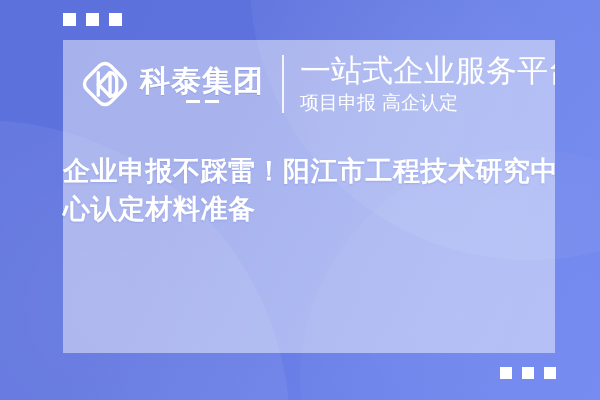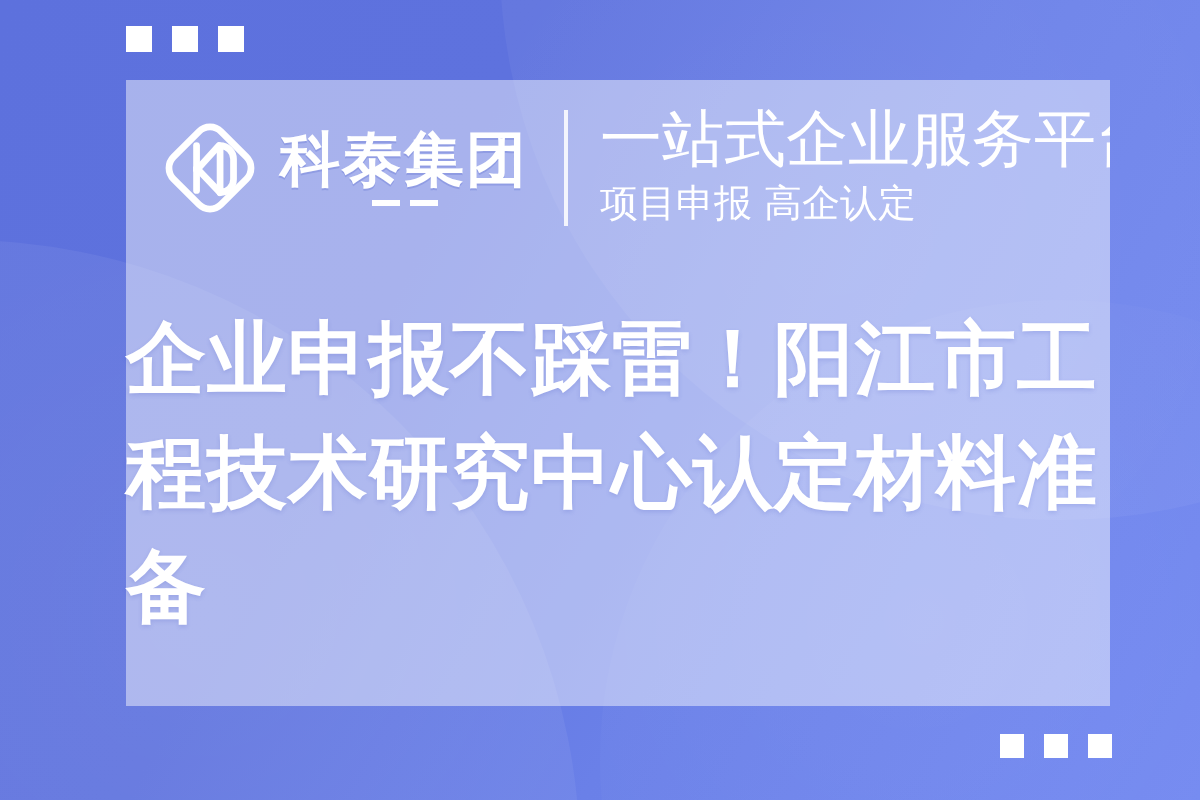--- a/index.html
+++ b/index.html
@@ -149,21 +149,21 @@
     white-space: nowrap;
     font-family: "DejaVu Serif", "Liberation Serif", serif;
   }
 
   
   .headline {
     position: absolute;
     left: 63px;
     top: 152px;
     width: 500px;
-    font-size: 40px;
+    font-size: 27px;
     font-weight: 700;
     line-height: 1.42;
     color: #ffffff;
     letter-spacing: 0.5px;
     text-shadow: 0 1px 2px rgba(60,80,190,0.18);
   }
 </style>
 </head>
 <body>
 

